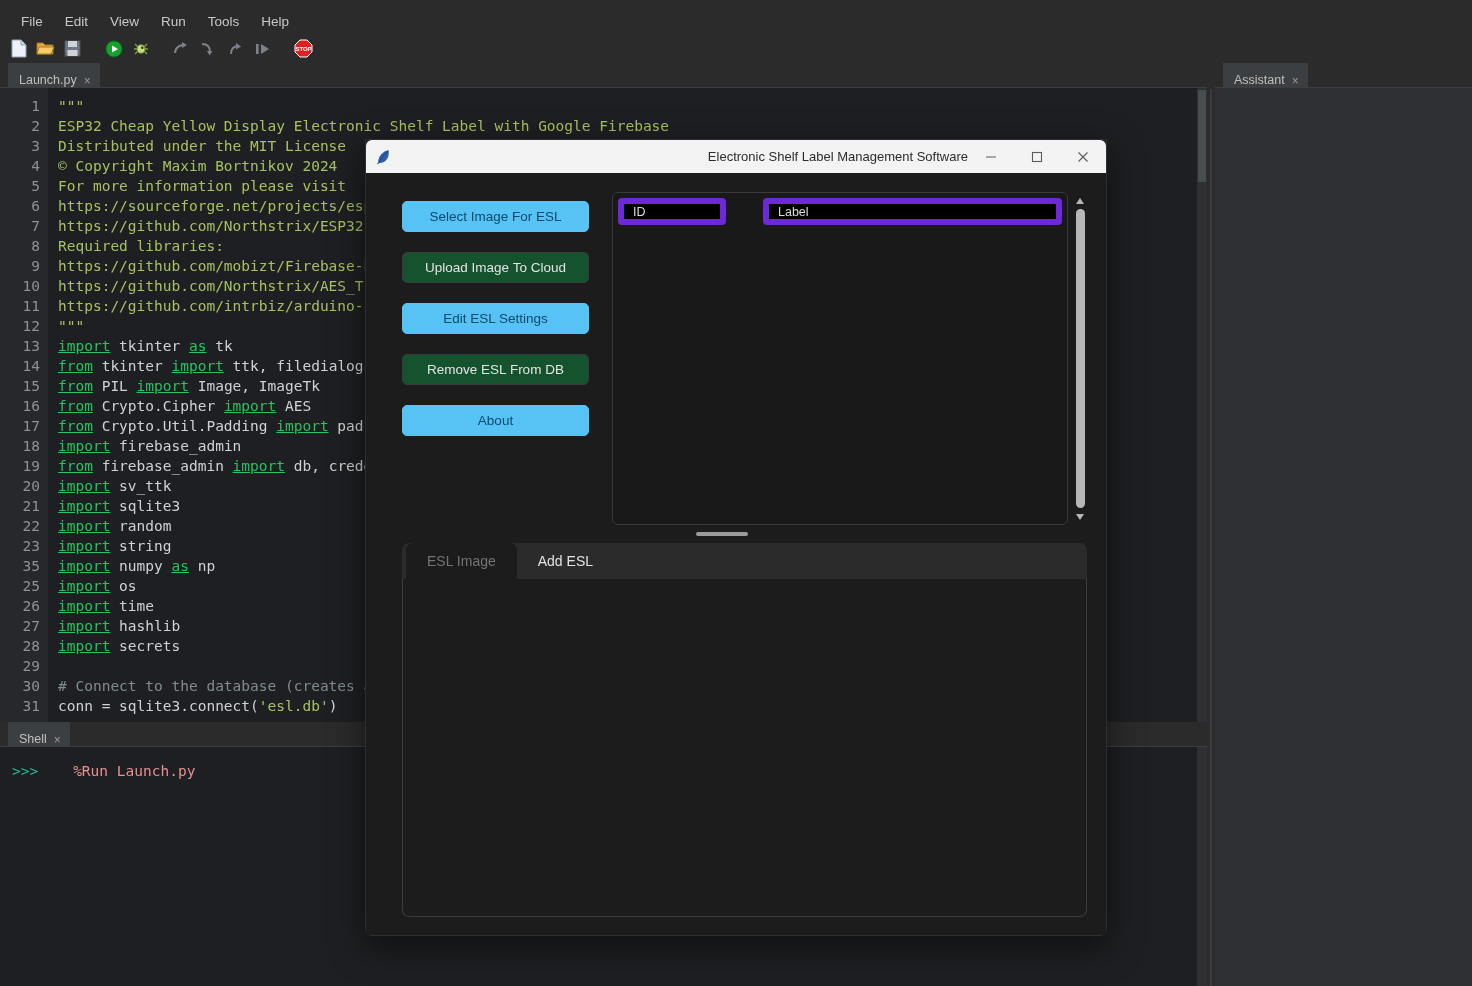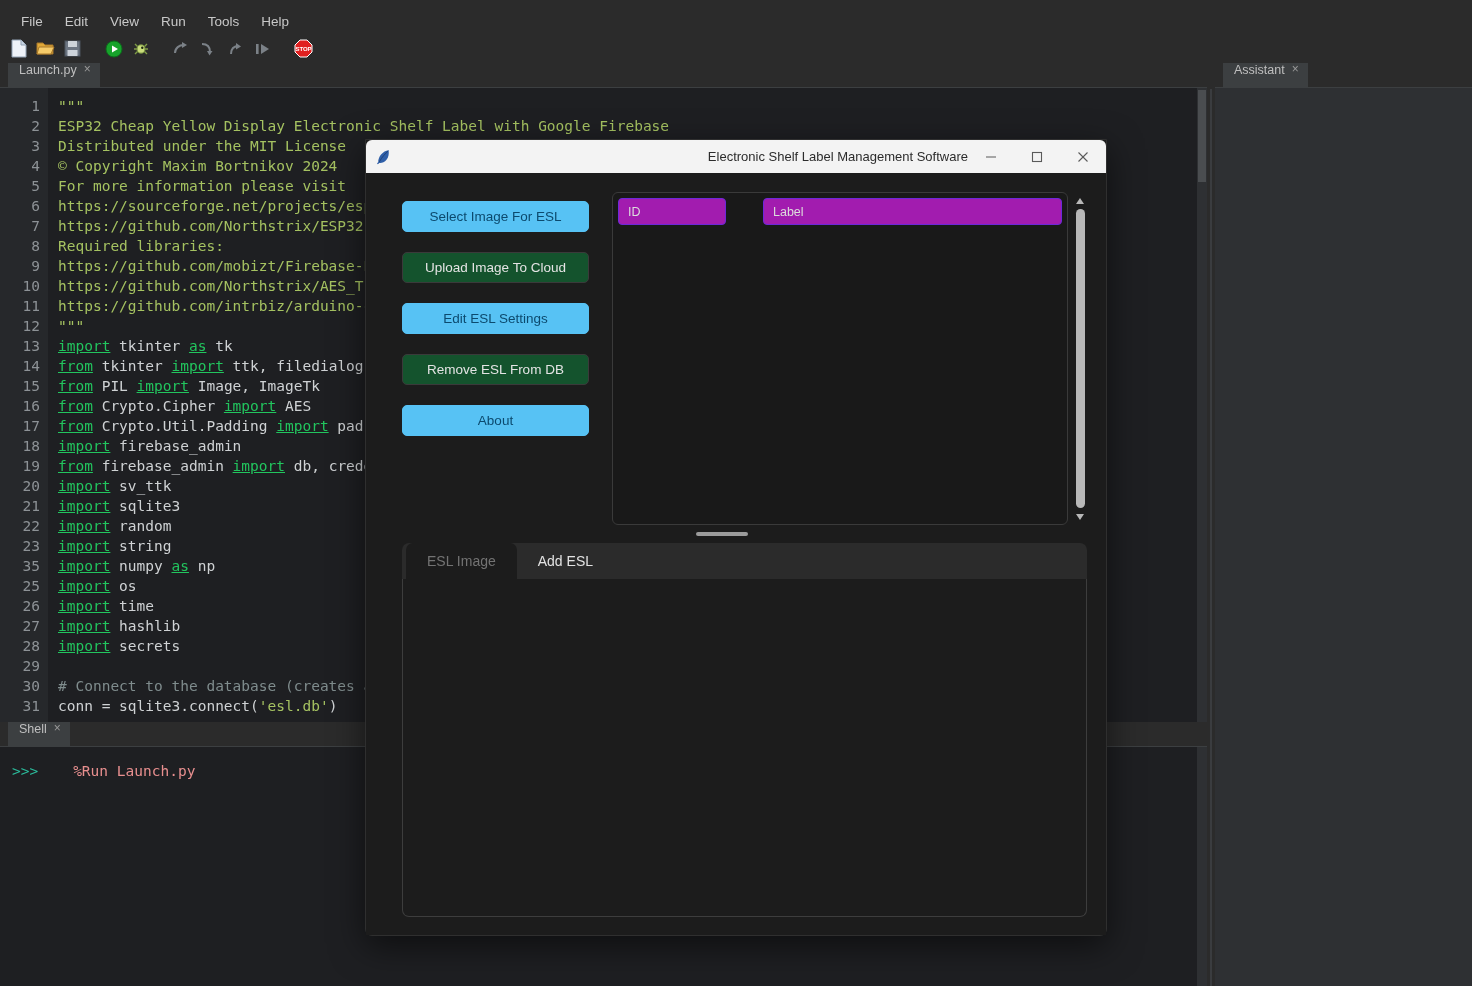--- a/index.html
+++ b/index.html
@@ -42,21 +42,21 @@
   #leftcol { width:1207px; display:flex; flex-direction:column; min-width:0; background:#2b2b2b;}
   #rightcol { flex:1 1 auto; display:flex; flex-direction:column; background:#2b2b2b; }
 
   
   .tabstrip {
     height:24px; background:#2b2b2b; display:flex; align-items:flex-end;
     flex:0 0 24px; padding-left:8px;
   }
   .nb-tab {
     background:#3c3f41; color:#bfbfbf; font-size:12.5px;
-    height:24px; display:flex; align-items:flex-start; gap:7px;
+    height:24px; display:flex; align-items:flex-end; gap:7px;
     padding:0 9px 0 11px; border:none;
   }
   .nb-tab .x { color:#9a9a9a; font-size:12px; line-height:1; }
 
   
   #editorwrap { flex:1 1 auto; display:flex; min-height:0; position:relative;
                 background:#1e1f22; border-top:1px solid #3c3f41; }
   #gutter {
     width:48px; flex:0 0 48px; background:#26282b; color:#8d9296;
     font-family:"DejaVu Sans Mono", monospace; font-size:14.5px;
@@ -134,21 +134,21 @@
   .tkbtn.plain  { background:#14532d; color:#e4e4e4; border-color:#3a3a3a; }
 
   
   #listarea { flex:1 1 auto; margin-left:23px; margin-right:19px; display:flex; }
   #tree {
     flex:1 1 auto; background:#191919; border:1px solid #3a3a3a; border-radius:6px;
     padding:5px; display:flex; flex-direction:column;
   }
   #tree-head { display:flex; gap:5px; flex:0 0 27px; }
   .th {
-    background:#a21caf; border:1px solid #6d28d9; border-radius:4px;
+    background:#000000; border:6px solid #6d28d9; border-radius:4px;
     color:#dcdcdc; font-size:12.5px; display:flex; align-items:center;
     padding-left:9px;
   }
   .th.id { width:108px; flex:0 0 108px; }
   .th.label { flex:1 1 auto;margin-left:32px; }
   #tree-rows { flex:1 1 auto; }
 
   
   #dlg-scroll {
     width:14px; flex:0 0 14px; margin-left:5px; background:#1c1c1c;

